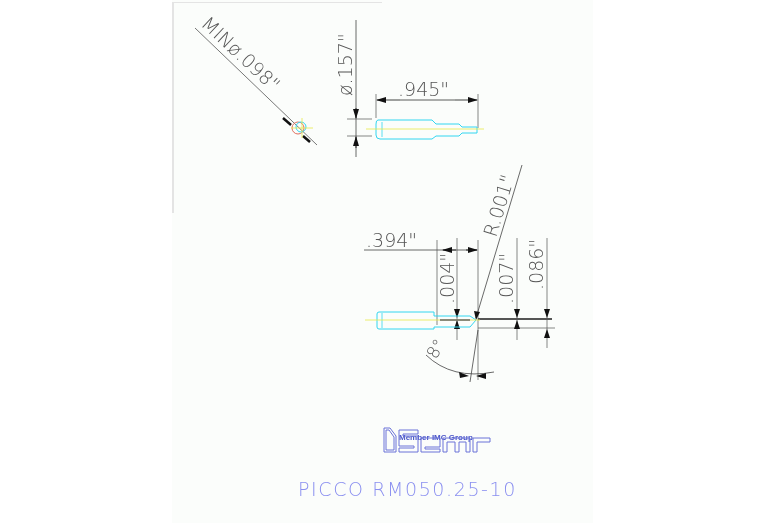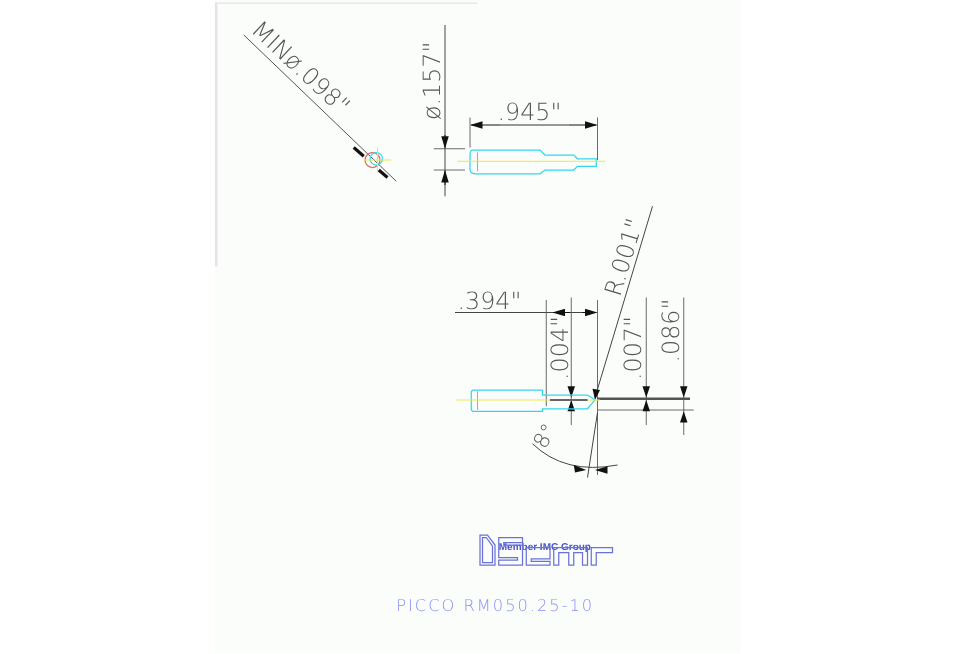--- a/index.html
+++ b/index.html
@@ -4,21 +4,21 @@
 <style>
   html, body { margin:0; padding:0; }
   body { width:767px; height:523px; background:#ffffff; position:relative; overflow:hidden;
          font-family:"Liberation Sans", sans-serif; }
   #sheet { position:absolute; left:172px; top:0; width:421px; height:523px; background:#fbfdfb; }
   #frame-left { position:absolute; left:172px; top:2px; width:2px; height:211px; background:#e4e4e4; }
   #frame-top { position:absolute; left:172px; top:2px; width:210px; height:1px; background:#e4e4e4; }
   svg#drawing { position:absolute; left:0; top:0; }
   .dimtxt { font-family:"DejaVu Sans", sans-serif; font-weight:200; fill:#555; }
   .logo-text { font-family:"Liberation Sans", sans-serif; font-weight:bold; fill:#4a55c8; }
-  #title { position:absolute; left:317px; top:478px; font-family:"DejaVu Sans", sans-serif; font-size:13px;
+  #title { position:absolute; left:298px; top:478px; font-family:"DejaVu Sans", sans-serif; font-size:19px;
            letter-spacing:1.6px; color:#8a8ff0; font-weight:200; white-space:nowrap; }
 </style>
 </head>
 <body>
 
 <div id="sheet"></div>
 <div id="frame-left"></div>
 <div id="frame-top"></div>
 
 <svg id="drawing" width="767" height="523" viewBox="0 0 767 523">

